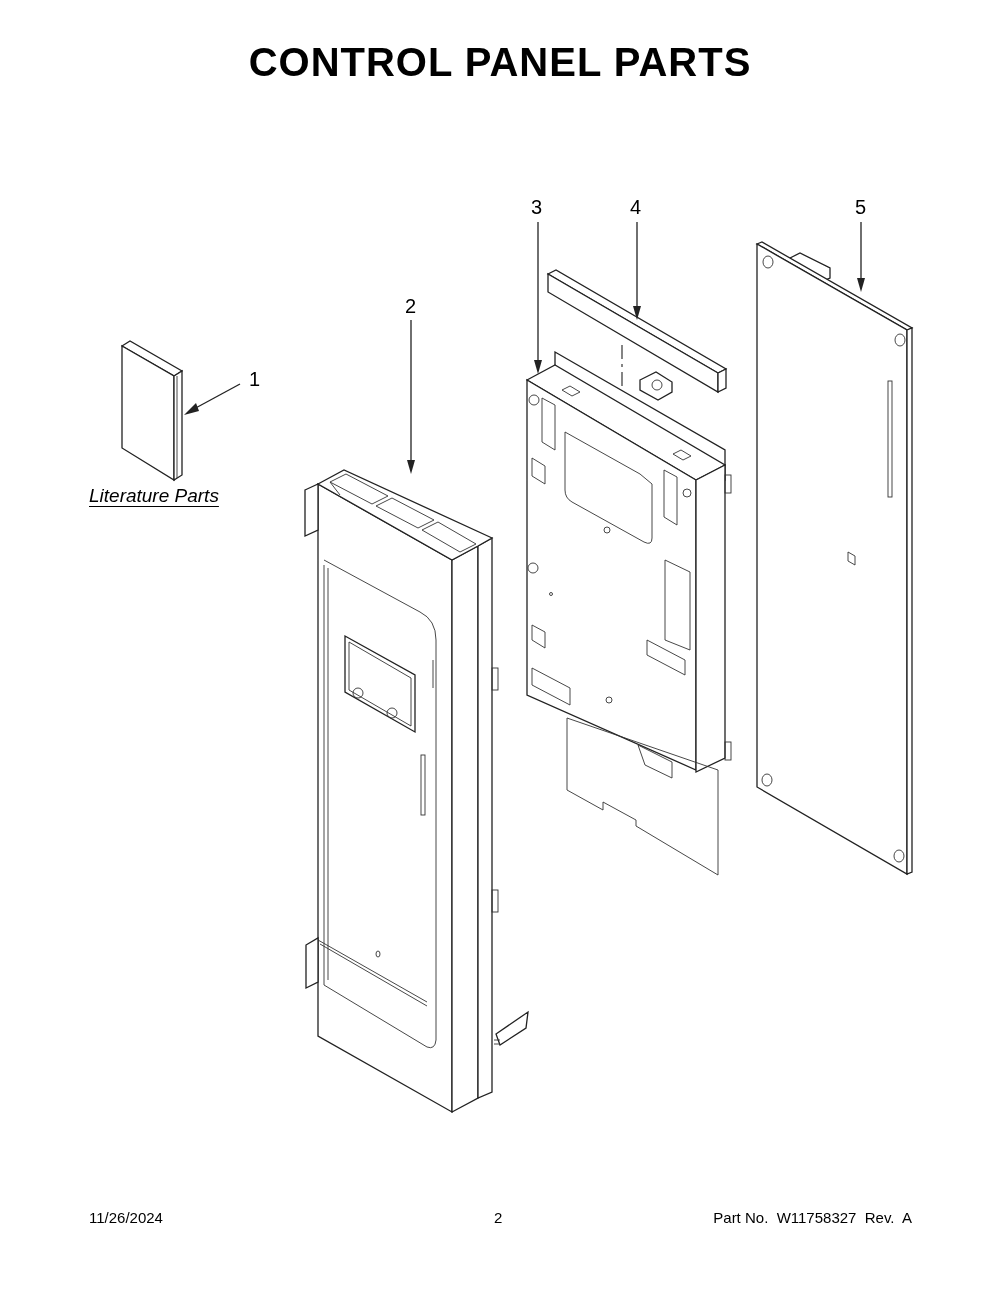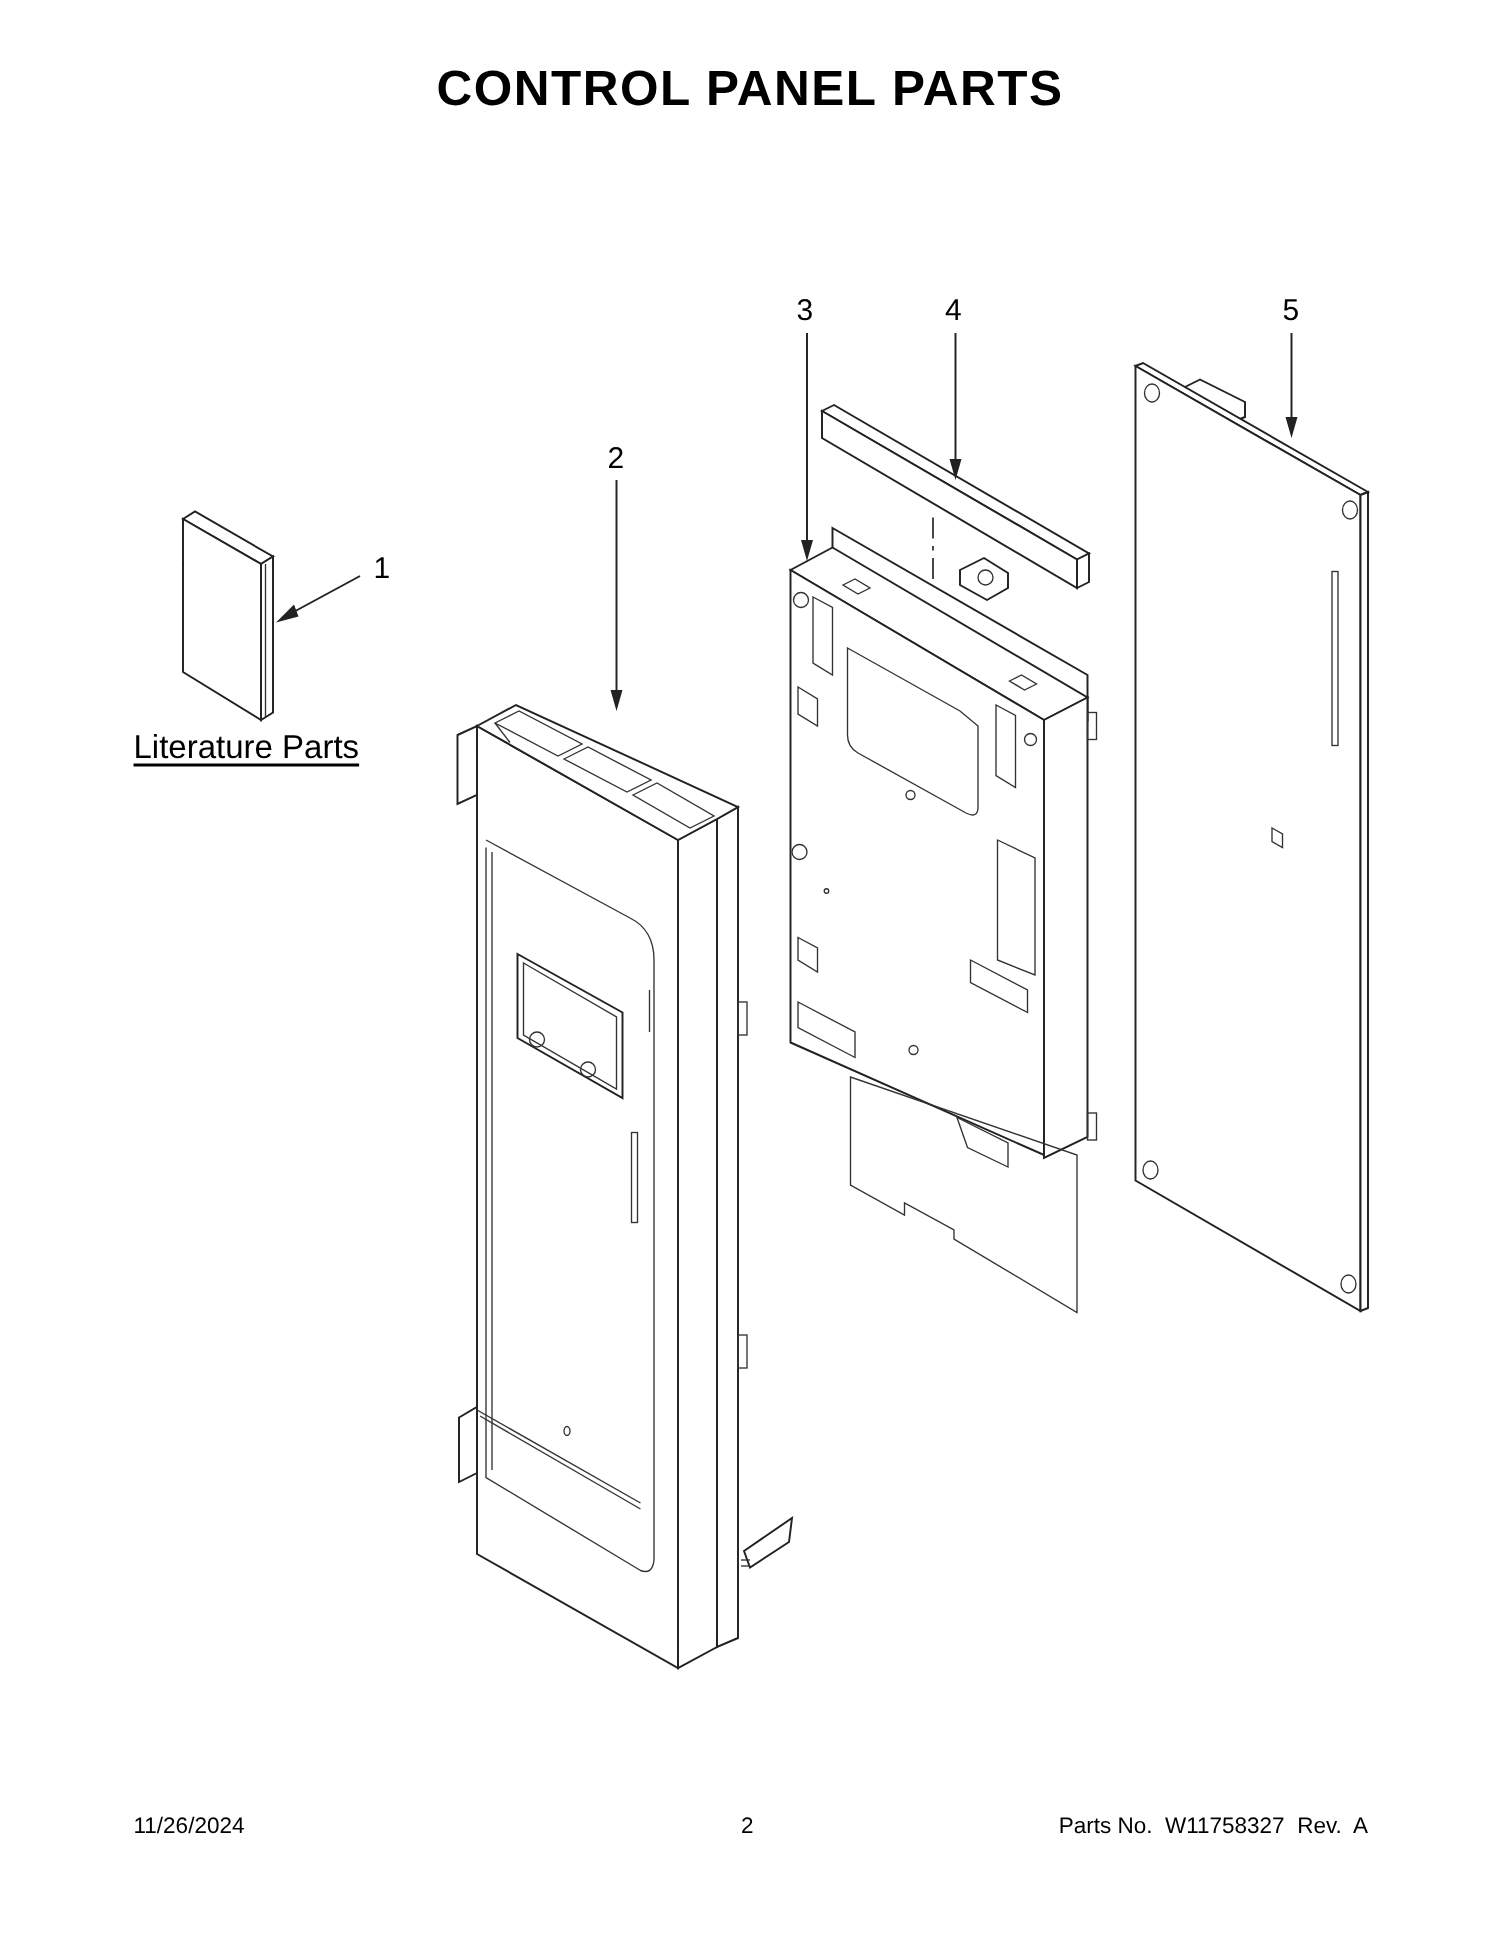--- a/index.html
+++ b/index.html
@@ -1,25 +1,25 @@
 <!DOCTYPE html>
 <html><head>
   <meta charset="utf-8">
   <style>
     html, body { margin: 0; padding: 0; background: #ffffff; }
     body { width: 1000px; height: 1294px; position: relative; overflow: hidden;
            font-family: "Liberation Sans", sans-serif; color: #000; }
     .title { position: absolute; left: 0; top: 40px; width: 1000px; text-align: center;
-             font-family: "Liberation Sans", sans-serif; font-weight: bold; font-size: 33px;
+             font-family: "Liberation Sans", sans-serif; font-weight: bold; font-size: 40px;
              letter-spacing: 1px; }
     .diagram { position: absolute; left: 0; top: 0; width: 1000px; height: 1294px; }
     .callout { position: absolute; font-size: 20px; font-family: "Liberation Sans", sans-serif; }
-    .lit-label { position: absolute; left: 89px; top: 485px; font-size: 22px;
+    .lit-label { position: absolute; left: 89px; top: 485px; font-size: 19px;
                  text-decoration: underline; text-underline-offset: 4px;
-                 font-family: "Liberation Sans", sans-serif; }
+                 font-family: "Liberation Sans", sans-serif; font-style: italic; }
     .footer { position: absolute; top: 1209px; font-size: 15px; font-family: "Liberation Sans", sans-serif; }
     .f-date { left: 89px; }
     .f-page { left: 494px; }
     .f-part { right: 88px; }
     svg .ln { fill: none; stroke: #222; stroke-width: 1.3; }
     svg .thin { fill: none; stroke: #333; stroke-width: 0.9; }
     svg .face { fill: #fff; stroke: #222; stroke-width: 1.3; }
     svg .dash { fill: none; stroke: #222; stroke-width: 1.1; stroke-dasharray: 14 5 3 5; }
     svg .arrow { fill: #222; stroke: none; }
   </style>
@@ -177,13 +177,13 @@
 <div class="callout" style="left:249px;top:368px;">1</div>
 <div class="callout" style="left:405px;top:295px;">2</div>
 <div class="callout" style="left:531px;top:196px;">3</div>
 <div class="callout" style="left:630px;top:196px;">4</div>
 <div class="callout" style="left:855px;top:196px;">5</div>
 
 <div class="lit-label">Literature Parts</div>
 
 <div class="footer f-date">11/26/2024</div>
 <div class="footer f-page">2</div>
-<div class="footer f-part" style="white-space:pre;">Parts No.  W11758327  Rev.  A</div>
+<div class="footer f-part" style="white-space:pre;">Part No.  W11758327  Rev.  A</div>
 
 </body></html>

